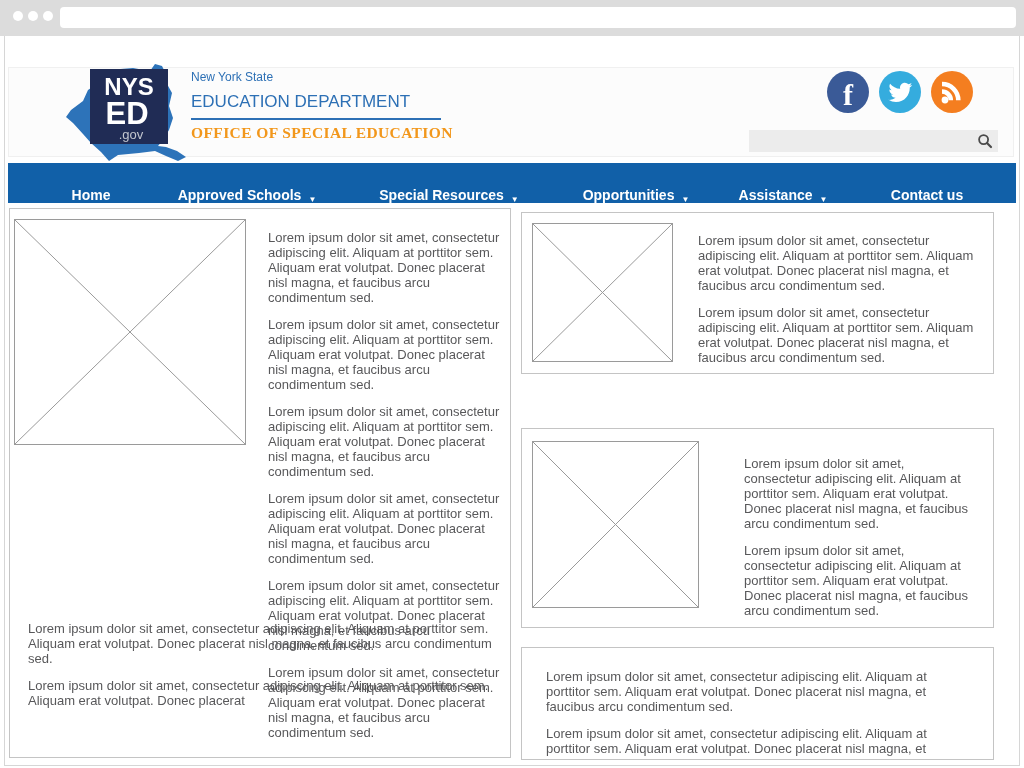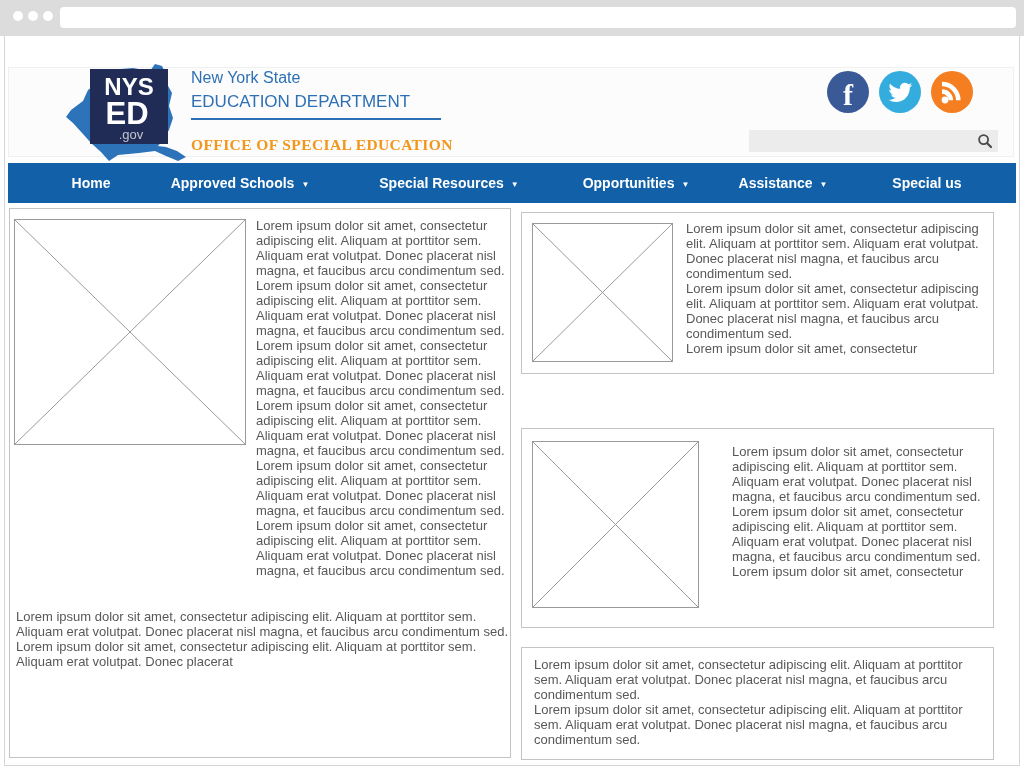--- a/index.html
+++ b/index.html
@@ -22,57 +22,57 @@
   
   .page{position:absolute;left:4px;right:4px;top:36px;bottom:2px;background:#fff;
     border:1px solid #d6d6d6;border-top:none;}
 
   
   .header-strip{position:absolute;left:3px;top:31px;width:1006px;height:90px;
     background:#fcfcfc;border:1px solid #f0f0f0;}
   .logo{position:absolute;left:58px;top:26px;width:390px;height:104px;cursor:pointer;}
   .logo-mark{position:absolute;left:0;top:0;}
   .logo-text{position:absolute;left:128px;top:4px;}
-  .logo-l1{font-size:16px;line-height:23px;color:var(--brand-blue,#2d70b5);}
+  .logo-l1{font-size:12px;line-height:23px;color:var(--brand-blue,#2d70b5);}
   .logo-l2{font-size:17px;line-height:25px;color:var(--brand-blue,#2d70b5);}
   .logo-rule{width:250px;height:2px;background:var(--brand-blue,#2d70b5);margin-top:4px;}
-  .logo-l3{margin-top:16px;font-family:"Liberation Serif", serif;font-weight:bold;
+  .logo-l3{margin-top:4px;font-family:"Liberation Serif", serif;font-weight:bold;
     font-size:15.5px;letter-spacing:.4px;color:var(--brand-orange,#f2971b);}
   .social{position:absolute;left:822px;top:35px;display:flex;gap:10px;}
   .soc{width:42px;height:42px;border-radius:50%;display:flex;align-items:center;
     justify-content:center;cursor:pointer;}
   .soc.fb{background:var(--facebook-blue,#3a5a97);}
   .soc.tw{background:var(--twitter-blue,#35acde);}
   .soc.rss{background:var(--rss-orange,#f47e20);}
   .fb-f{color:#fff;font-family:"Liberation Serif", serif;font-weight:bold;font-size:30px;
     line-height:1;margin-top:6px;}
   .search{position:absolute;left:744px;top:94px;width:249px;height:22px;background:var(--search-bg,#ececec);}
   .search input{position:absolute;inset:0;border:none;outline:none;background:transparent;
     padding:0 26px 0 8px;font-size:12px;color:#444;font-family:"Liberation Sans", sans-serif;}
   .search svg{position:absolute;right:5px;top:3px;}
 
   
   .navbar{position:absolute;left:3px;top:127px;width:1008px;height:40px;background:var(--nav-blue,#1160a8);}
-  .nav-item{position:absolute;top:0;height:40px;display:flex;align-items:center;
+  .nav-item{position:absolute;top:0;height:40px;display:flex;align-items:flex-end;
     transform:translateX(-50%);color:#fff;font-size:14px;font-weight:bold;cursor:pointer;white-space:nowrap;}
   .caret{font-size:8px;margin-left:7px;transform:translateY(1px);}
 
   
   .card{position:absolute;background:#fff;border:1px solid var(--card-border,#c4c4c4);overflow:hidden;}
   .card-left{left:4px;top:172px;width:502px;height:550px;}
   .card-tr{left:516px;top:176px;width:473px;height:162px;}
   .card-mr{left:516px;top:392px;width:473px;height:200px;}
   .card-br{left:516px;top:611px;width:473px;height:113px;}
 
   .ph{position:absolute;border:1px solid var(--placeholder-border,#9a9a9a);background:#fff;}
   .ph svg{position:absolute;inset:0;width:100%;height:100%;display:block;}
   .ph line{stroke:var(--placeholder-border,#9a9a9a);stroke-width:1;vector-effect:non-scaling-stroke;}
 
   .txt{position:absolute;color:var(--text-gray,#58585a);font-size:13px;line-height:15px;}
-  .txt p{margin:0;}
+  .txt p{margin:12px;}
   .lc-side{left:246px;top:9px;width:256px;}
   .lc-bottom{left:6px;top:400px;width:496px;}
   .tr-txt{left:164px;top:8px;width:302px;}
   .mr-txt{left:210px;top:15px;width:250px;}
   .br-txt{left:12px;top:9px;width:440px;}
 </style>
 </head>
 <body>
 
 <div class="screen">
@@ -130,38 +130,38 @@
       <svg width="16" height="16" viewBox="0 0 16 16">
         <circle cx="6.6" cy="6.6" r="4.5" fill="none" stroke="#4a4a4a" stroke-width="1.8"></circle>
         <line x1="10.2" y1="10.2" x2="14" y2="14" stroke="#4a4a4a" stroke-width="2.2" stroke-linecap="round"></line>
       </svg>
     </div>
 
     <nav class="navbar">
       <div class="nav-item" style="left:83px">
         <span>Home</span>
       </div>
-      <div class="nav-item" style="left:232px">
+      <div class="nav-item" style="left:239px">
         <span>Approved Schools</span>
         <span class="caret">▼</span>
       </div>
       <div class="nav-item" style="left:441px">
         <span>Special Resources</span>
         <span class="caret">▼</span>
       </div>
       <div class="nav-item" style="left:628px">
         <span>Opportunities</span>
         <span class="caret">▼</span>
       </div>
       <div class="nav-item" style="left:775px">
         <span>Assistance</span>
         <span class="caret">▼</span>
       </div>
       <div class="nav-item" style="left:919px">
-        <span>Special us</span>
+        <span>Contact us</span>
       </div>
     </nav>
 
     <section class="card card-left">
       <div class="ph" style="left:4px;top:10px;width:232px;height:226px">
         <svg viewBox="0 0 100 100" preserveAspectRatio="none">
           <line x1="0" y1="0" x2="100" y2="100"></line>
             <line x1="0" y1="100" x2="100" y2="0"></line>
         </svg>
       </div>

